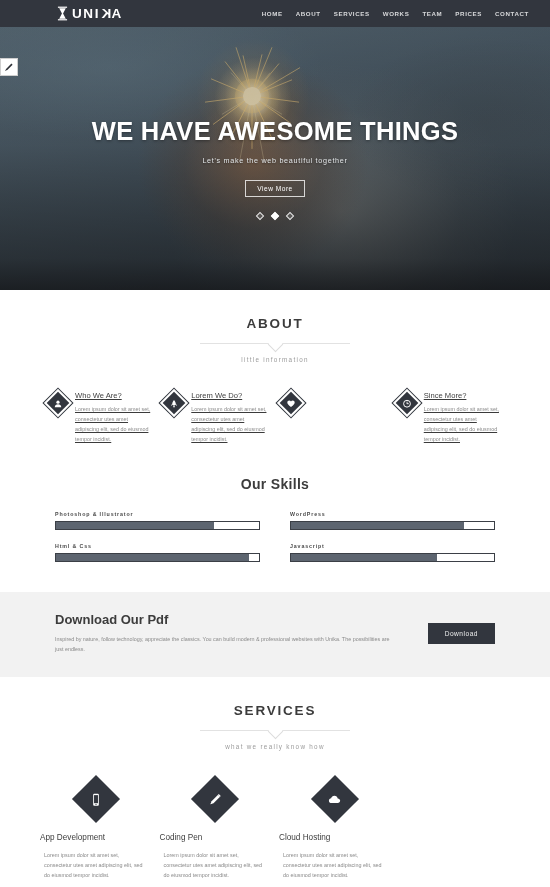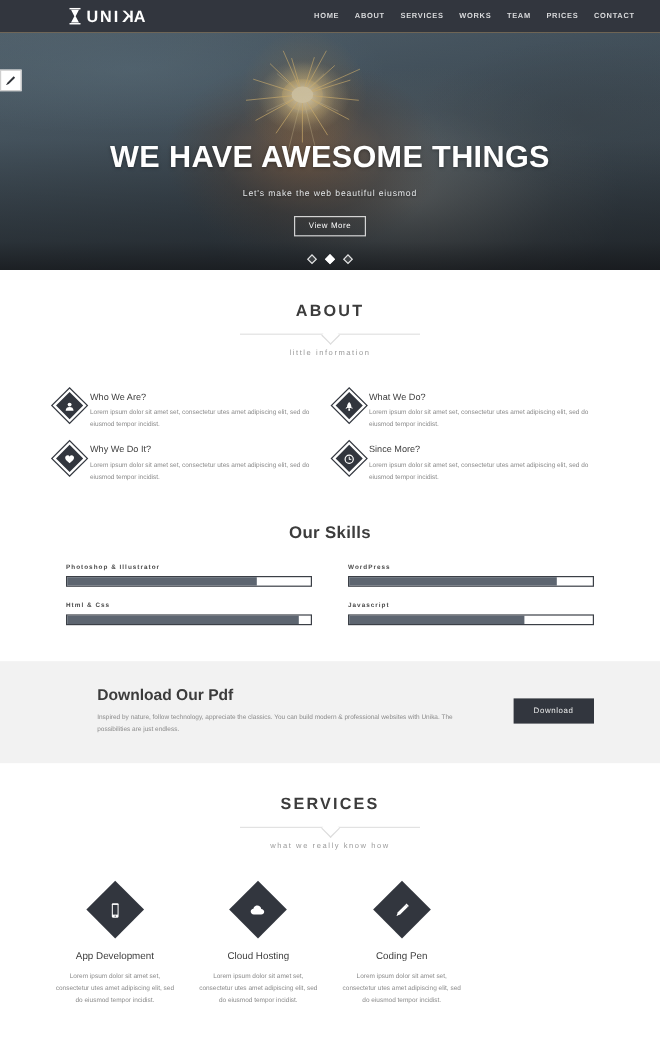--- a/index.html
+++ b/index.html
@@ -57,23 +57,23 @@
     width:18px; height:18px;
     background:#ffffff;
     border:1px solid #cfcfcf;
     z-index:40;
     display:flex; align-items:center; justify-content:center;
   }
 
   
   .hero {
     position:relative;
-    height:198px;
+    height:263px;
     overflow:hidden;
-    background:#a16207;
+    background:#1d4ed8;
   }
   .hero-photo {
     position:absolute; inset:0;
     background:
       radial-gradient(circle at 46% 26%, rgba(255,236,190,0.95) 0%, rgba(255,196,90,0.55) 3.5%, rgba(214,140,48,0.18) 8%, rgba(0,0,0,0) 16%),
       radial-gradient(ellipse 28% 55% at 46% 52%, rgba(140,96,62,0.75) 0%, rgba(90,64,46,0.35) 45%, rgba(0,0,0,0) 75%),
       radial-gradient(ellipse 40% 70% at 62% 70%, rgba(163,158,148,0.50) 0%, rgba(120,118,112,0.15) 55%, rgba(0,0,0,0) 80%),
       linear-gradient(170deg, #5c6d78 0%, #4b5a65 30%, #3e4a53 60%, #2c3339 100%);
   }
   .hero-photo::after {
@@ -167,22 +167,23 @@
     letter-spacing:1.3px;
     color:#9b9b9b;
   }
 
   
   .about { padding-top:26px; }
   .about-grid {
     margin-top:28px;
     padding:0 48px;
     display:grid;
-    grid-template-columns:repeat(2,1fr);
+    grid-template-columns:repeat(4,1fr);
     gap:11px;
+    text-decoration:underline;
   }
   .about-card { display:flex; gap:7px; }
   .diamond-sm {
     flex:0 0 auto;
     width:20px; height:20px;
     margin-top:2px;
     background:#32363e;
     transform:rotate(45deg);
     display:flex; align-items:center; justify-content:center;
     border:2px solid #ffffff;
@@ -236,21 +237,21 @@
     background:#5d6570;
   }
 
   
   .download-band {
     margin-top:30px;
     background:#f2f2f2;
     padding:20px 55px 22px;
     display:flex; align-items:center;
   }
-  .download-left { flex:1; padding-right:32px;margin-left:26px; }
+  .download-left { flex:1; padding-right:32px; }
   .download-title {
     font-size:13px;
     font-weight:bold;
     color:#3c3c3c;
     margin-bottom:7px;
   }
   .download-text {
     font-size:5.4px;
     line-height:1.9;
     color:#8a8a8a;
@@ -269,21 +270,21 @@
 
   
   .services { padding-top:26px; }
   .services-grid {
     margin-top:32px;
     padding:0 40px;
     display:grid;
     grid-template-columns:repeat(4,1fr);
     gap:8px;
   }
-  .service-card { text-align:center; }
+  .service-card { }
   .diamond-lg {
     width:34px; height:34px;
     margin:0 auto;
     background:#32363e;
     transform:rotate(45deg);
     display:flex; align-items:center; justify-content:center;
   }
   .diamond-lg > * { transform:rotate(-45deg); }
   .service-title {
     margin-top:17px;
@@ -356,21 +357,21 @@
         <line x1="252" y1="68" x2="222" y2="86"></line>
       <line x1="252" y1="68" x2="240" y2="130"></line>
         <line x1="252" y1="68" x2="264" y2="132"></line>
     </g>
     <circle cx="252" cy="68" r="9" fill="#fff6dd" opacity="0.95"></circle>
     <circle cx="252" cy="68" r="17" fill="#ffd071" opacity="0.30"></circle>
   </svg>
   <div class="hero-overlay"></div>
   <div class="hero-content">
     <h1 class="hero-title">WE HAVE AWESOME THINGS</h1>
-    <p class="hero-sub">Let's make the web beautiful eiusmod</p>
+    <p class="hero-sub">Let's make the web beautiful together</p>
     <button class="hero-btn">View More</button>
     <div class="hero-dots">
       <span class="dot"></span>
       <span class="dot active"></span>
       <span class="dot"></span>
     </div>
   </div>
 </section>
 
 <section class="about">
@@ -396,35 +397,31 @@
 
     <div class="about-card">
       <span class="diamond-sm">
         <svg width="9" height="9" viewBox="0 0 10 10">
           <path d="M5 0.8 C6.6 2.4 7.2 4.4 7.0 6.4 L3.0 6.4 C2.8 4.4 3.4 2.4 5 0.8 Z" fill="#ffffff"></path>
           <path d="M2.9 5.2 L1.5 7.0 L3.0 7.0 Z M7.1 5.2 L8.5 7.0 L7.0 7.0 Z" fill="#ffffff"></path>
           <rect x="4.2" y="6.8" width="1.6" height="2.2" fill="#ffffff"></rect>
         </svg>
       </span>
       <div class="about-card-body">
-        <div class="about-card-title">What We Do?</div>
+        <div class="about-card-title">Lorem We Do?</div>
         <div class="about-card-text">Lorem ipsum dolor sit amet set, consectetur utes amet adipiscing elit, sed do eiusmod tempor incidist.</div>
       </div>
     </div>
 
     <div class="about-card">
       <span class="diamond-sm">
         <svg width="9" height="9" viewBox="0 0 10 10">
           <path d="M5 8.6 C2.2 6.6 0.9 5.1 0.9 3.6 C0.9 2.3 1.9 1.4 3.1 1.4 C3.9 1.4 4.6 1.8 5 2.5 C5.4 1.8 6.1 1.4 6.9 1.4 C8.1 1.4 9.1 2.3 9.1 3.6 C9.1 5.1 7.8 6.6 5 8.6 Z" fill="#ffffff"></path>
         </svg>
       </span>
-      <div class="about-card-body">
-        <div class="about-card-title">Why We Do It?</div>
-        <div class="about-card-text">Lorem ipsum dolor sit amet set, consectetur utes amet adipiscing elit, sed do eiusmod tempor incidist.</div>
-      </div>
     </div>
 
     <div class="about-card">
       <span class="diamond-sm">
         <svg width="9" height="9" viewBox="0 0 10 10">
           <circle cx="5" cy="5" r="3.8" fill="none" stroke="#ffffff" stroke-width="1.1"></circle>
           <rect x="4.6" y="2.6" width="0.9" height="2.7" fill="#ffffff"></rect>
           <rect x="4.9" y="4.6" width="2.1" height="0.9" fill="#ffffff"></rect>
         </svg>
       </span>
@@ -491,33 +488,33 @@
         </svg>
       </span>
       <div class="service-title">App Development</div>
       <div class="service-text">Lorem ipsum dolor sit amet set, consectetur utes amet adipiscing elit, sed do eiusmod tempor incidist.</div>
     </div>
 
 
     <div class="service-card">
       <span class="diamond-lg">
         <svg width="15" height="15" viewBox="0 0 16 16">
-          <path d="M4.3 11.6 C2.6 11.6 1.5 10.4 1.5 9.0 C1.5 7.7 2.5 6.6 3.9 6.5 C4.2 4.9 5.6 3.7 7.4 3.7 C9.2 3.7 10.7 5.0 10.9 6.7 C12.4 6.8 13.5 7.9 13.5 9.2 C13.5 10.5 12.4 11.6 10.9 11.6 Z" fill="#ffffff"></path>
-        </svg>
-      </span>
-      <div class="service-title">Cloud Hosting</div>
+          <path d="M3.2 12.8 L4.3 9.6 L11.0 2.9 L13.1 5.0 L6.4 11.7 Z" fill="#ffffff"></path>
+          <path d="M3.2 12.8 L4.5 12.3 L3.7 11.5 Z" fill="#ffffff"></path>
+          <path d="M11.0 2.9 L12.0 1.9 L14.1 4.0 L13.1 5.0 Z" fill="#ffffff"></path>
+        </svg>
+      </span>
+      <div class="service-title">Coding Pen</div>
       <div class="service-text">Lorem ipsum dolor sit amet set, consectetur utes amet adipiscing elit, sed do eiusmod tempor incidist.</div>
     </div>
 
     <div class="service-card">
       <span class="diamond-lg">
         <svg width="15" height="15" viewBox="0 0 16 16">
-          <path d="M3.2 12.8 L4.3 9.6 L11.0 2.9 L13.1 5.0 L6.4 11.7 Z" fill="#ffffff"></path>
-          <path d="M3.2 12.8 L4.5 12.3 L3.7 11.5 Z" fill="#ffffff"></path>
-          <path d="M11.0 2.9 L12.0 1.9 L14.1 4.0 L13.1 5.0 Z" fill="#ffffff"></path>
-        </svg>
-      </span>
-      <div class="service-title">Coding Pen</div>
+          <path d="M4.3 11.6 C2.6 11.6 1.5 10.4 1.5 9.0 C1.5 7.7 2.5 6.6 3.9 6.5 C4.2 4.9 5.6 3.7 7.4 3.7 C9.2 3.7 10.7 5.0 10.9 6.7 C12.4 6.8 13.5 7.9 13.5 9.2 C13.5 10.5 12.4 11.6 10.9 11.6 Z" fill="#ffffff"></path>
+        </svg>
+      </span>
+      <div class="service-title">Cloud Hosting</div>
       <div class="service-text">Lorem ipsum dolor sit amet set, consectetur utes amet adipiscing elit, sed do eiusmod tempor incidist.</div>
     </div>
   </div>
 
 </section>
 
 </body></html>

